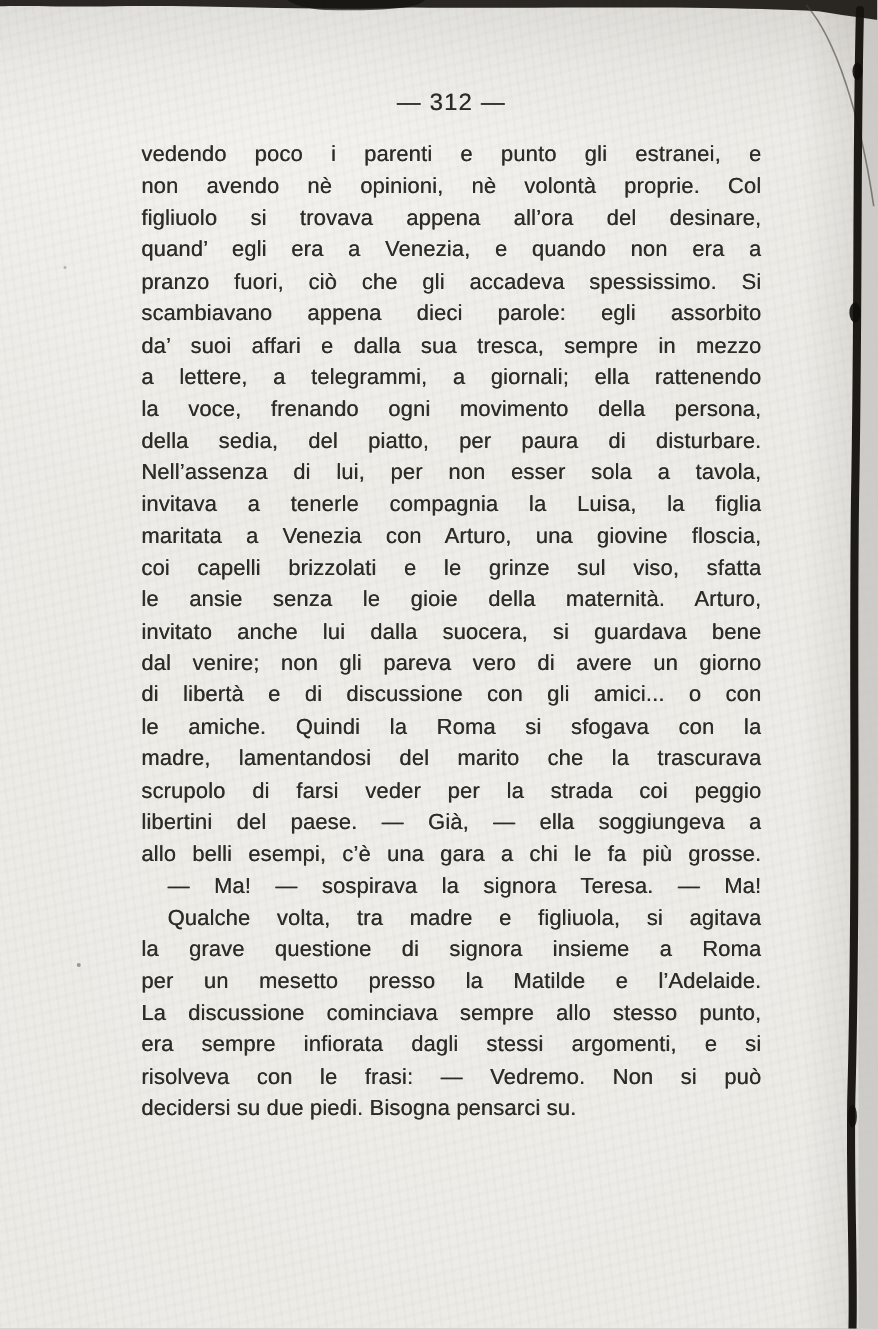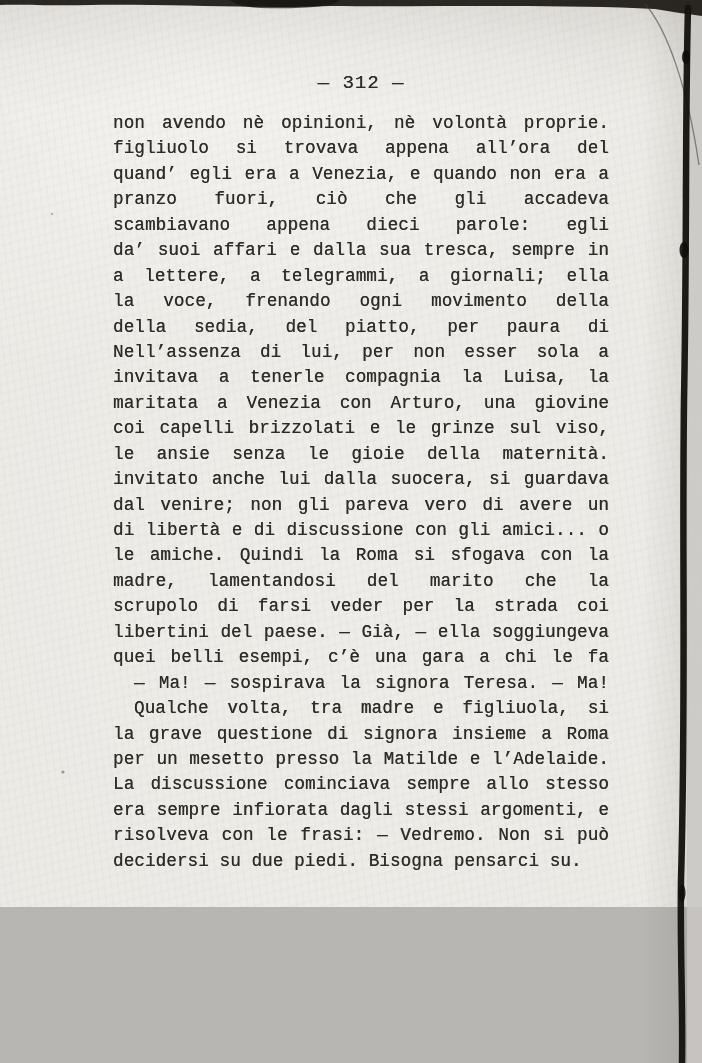--- a/index.html
+++ b/index.html
@@ -6,27 +6,27 @@
     margin: 0;
     padding: 0;
     width: 702px;
     height: 1063px;
     overflow: hidden;
     background: #b8b6b2;
   }
   .scan-page {
     position: relative;
     width: 702px;
-    height: 907px;
+    height: 1063px;
     background:
       radial-gradient(ellipse 900px 500px at 30% 10%, rgba(255,255,255,0.35), rgba(255,255,255,0) 60%),
       radial-gradient(ellipse 700px 900px at 50% 60%, rgba(255,255,255,0.18), rgba(0,0,0,0) 70%),
       linear-gradient(to bottom, rgba(110,105,98,0.16) 0px, rgba(110,105,98,0.05) 55px, rgba(110,105,98,0) 110px),
       var(--paper, #eceae5);
-    font-family: Liberation Mono, monospace;
+    font-family: Liberation Sans, sans-serif;
     color: var(--ink, #2e2b26);
   }
   
   .grain {
     position: absolute;
     inset: 0;
     background:
       repeating-linear-gradient(83deg, rgba(90,85,78,0.025) 0 2px, rgba(0,0,0,0) 2px 7px),
       repeating-linear-gradient(-14deg, rgba(90,85,78,0.02) 0 3px, rgba(0,0,0,0) 3px 9px);
     pointer-events: none;
@@ -78,20 +78,21 @@
 <body>
 
 <div class="scan-page">
 
   <div class="grain"></div>
   <div class="edge-fade"></div>
 
   <div class="page-number">— 312 —</div>
 
   <div class="text-block">
+      <div class="text-line">vedendo poco i parenti e punto gli estranei, e</div>
       <div class="text-line">non avendo nè opinioni, nè volontà proprie. Col</div>
       <div class="text-line">figliuolo si trovava appena all’ora del desinare,</div>
       <div class="text-line">quand’ egli era a Venezia, e quando non era a</div>
       <div class="text-line">pranzo fuori, ciò che gli accadeva spessissimo. Si</div>
       <div class="text-line">scambiavano appena dieci parole: egli assorbito</div>
       <div class="text-line">da’ suoi affari e dalla sua tresca, sempre in mezzo</div>
       <div class="text-line">a lettere, a telegrammi, a giornali; ella rattenendo</div>
       <div class="text-line">la voce, frenando ogni movimento della persona,</div>
       <div class="text-line">della sedia, del piatto, per paura di disturbare.</div>
       <div class="text-line">Nell’assenza di lui, per non esser sola a tavola,</div>
@@ -99,21 +100,21 @@
       <div class="text-line">maritata a Venezia con Arturo, una giovine floscia,</div>
       <div class="text-line">coi capelli brizzolati e le grinze sul viso, sfatta</div>
       <div class="text-line">le ansie senza le gioie della maternità. Arturo,</div>
       <div class="text-line">invitato anche lui dalla suocera, si guardava bene</div>
       <div class="text-line">dal venire; non gli pareva vero di avere un giorno</div>
       <div class="text-line">di libertà e di discussione con gli amici... o con</div>
       <div class="text-line">le amiche. Quindi la Roma si sfogava con la</div>
       <div class="text-line">madre, lamentandosi del marito che la trascurava</div>
       <div class="text-line">scrupolo di farsi veder per la strada coi peggio</div>
       <div class="text-line">libertini del paese. — Già, — ella soggiungeva a</div>
-      <div class="text-line">quei belli esempi, c’è una gara a chi le fa più grosse.</div>
+      <div class="text-line">allo belli esempi, c’è una gara a chi le fa più grosse.</div>
       <div class="text-line indent">— Ma! — sospirava la signora Teresa. — Ma!</div>
       <div class="text-line indent">Qualche volta, tra madre e figliuola, si agitava</div>
       <div class="text-line">la grave questione di signora insieme a Roma</div>
       <div class="text-line">per un mesetto presso la Matilde e l’Adelaide.</div>
       <div class="text-line">La discussione cominciava sempre allo stesso punto,</div>
       <div class="text-line">era sempre infiorata dagli stessi argomenti, e si</div>
       <div class="text-line">risolveva con le frasi: — Vedremo. Non si può</div>
       <div class="text-line end">decidersi su due piedi. Bisogna pensarci su.</div>
     </div>
 

